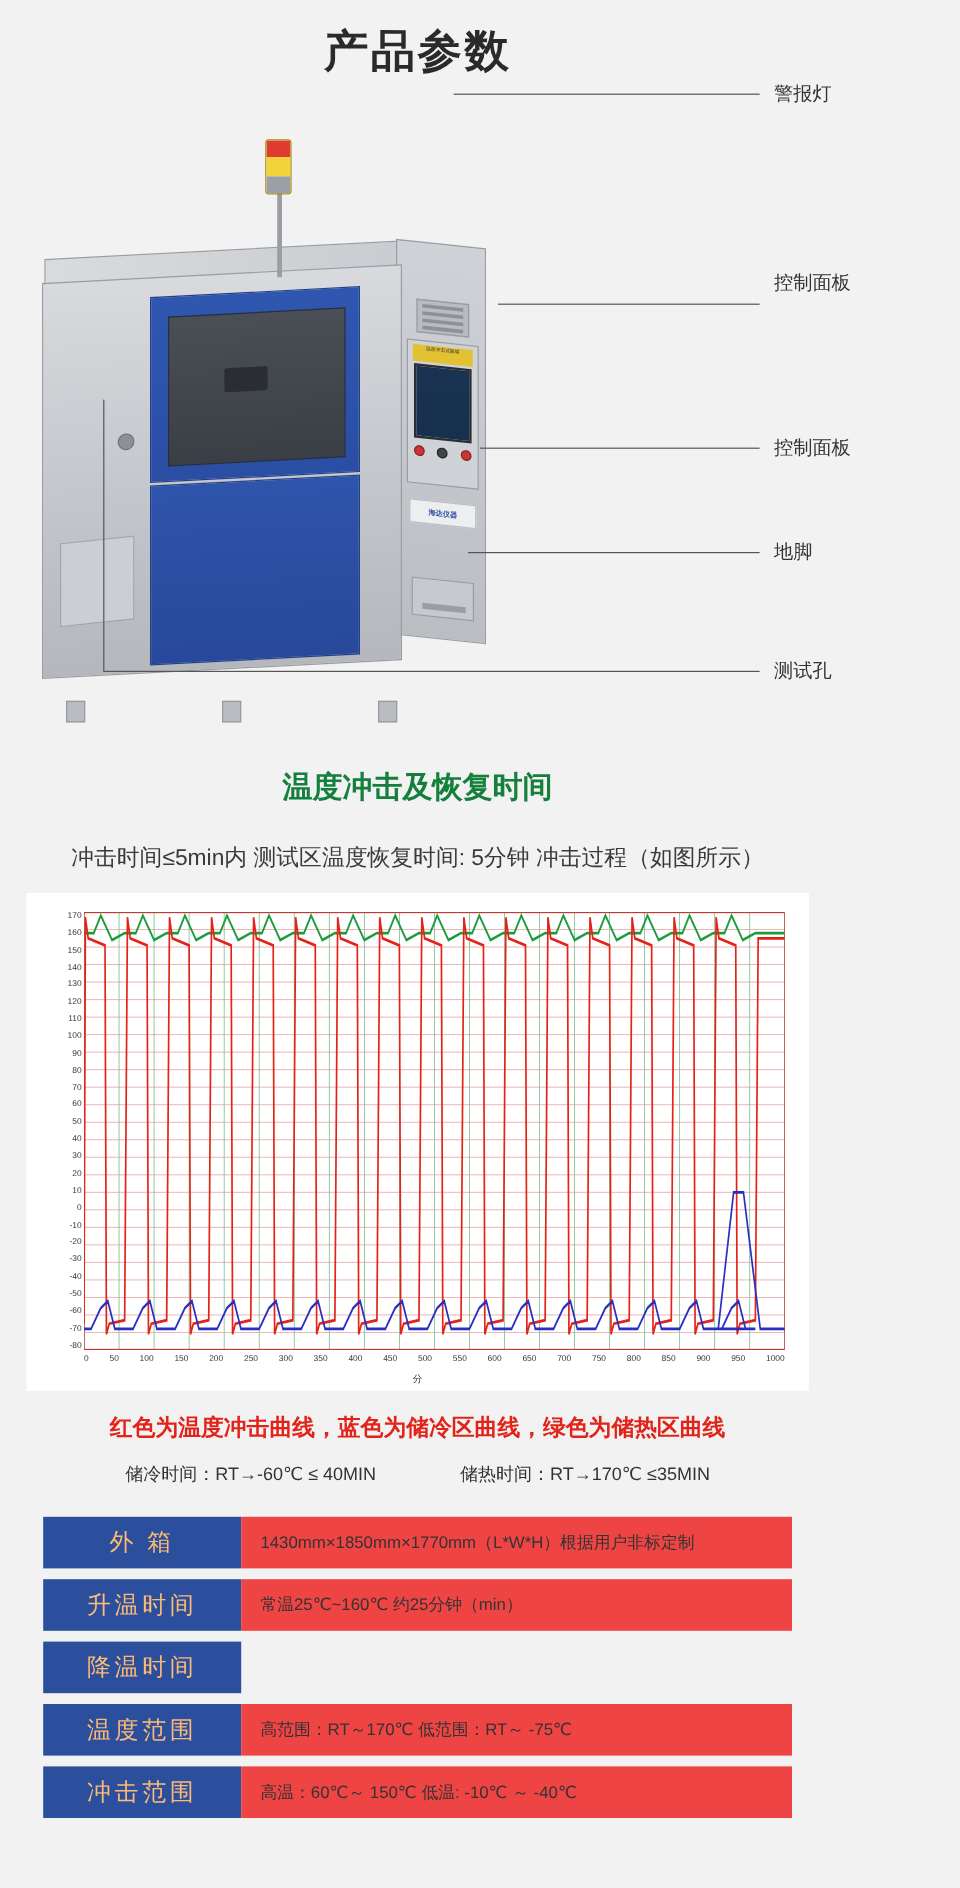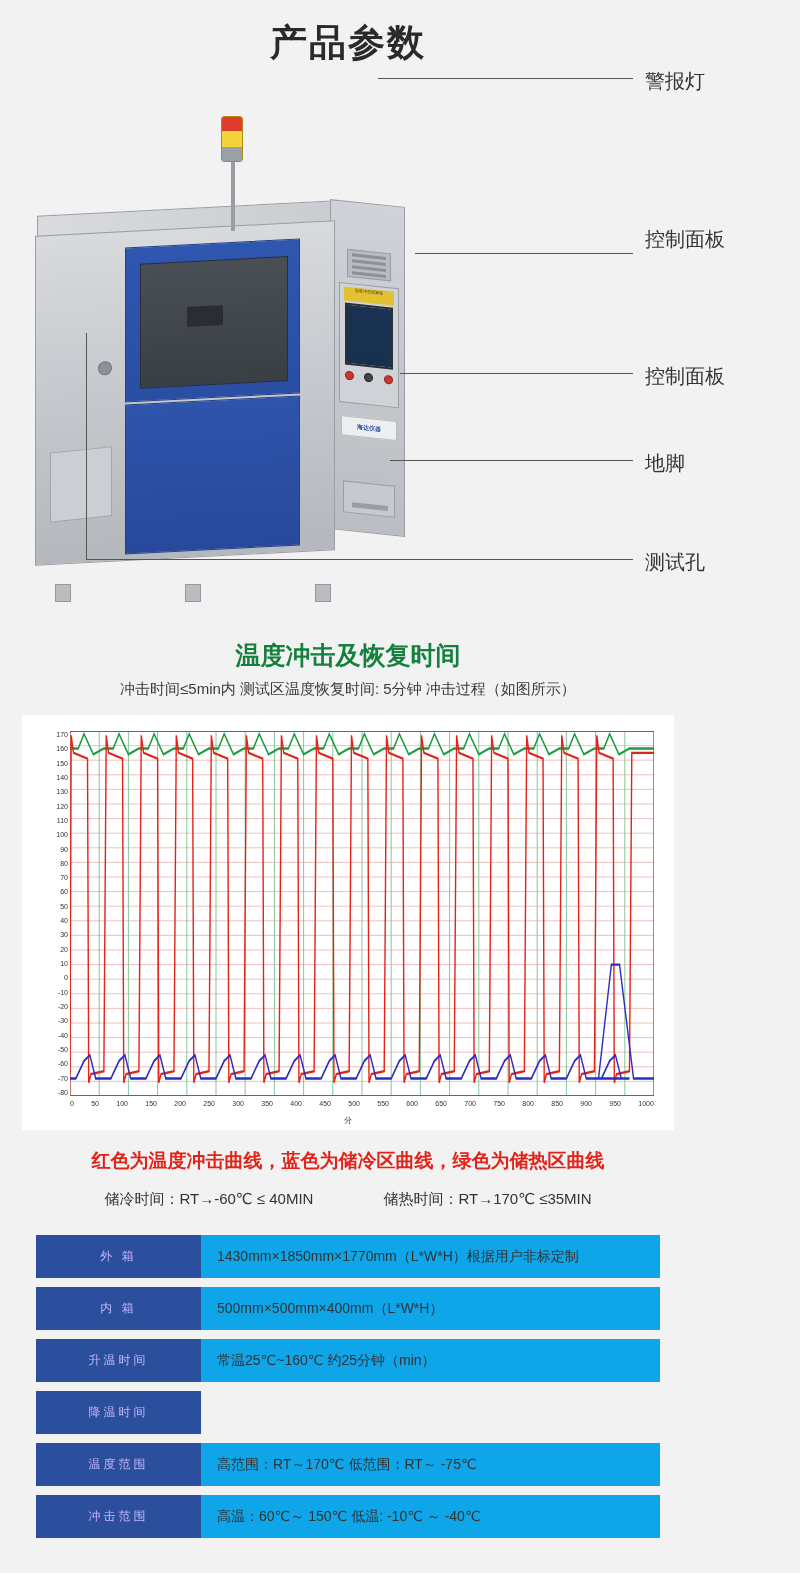--- a/index.html
+++ b/index.html
@@ -157,21 +157,21 @@
     background:#8d9096; border:1px solid #6f7276;
   }
   .m-lowerbox{
     position:absolute; left:14px; top:215px; width:62px;height:70px;
     background:#cbced2;border:1px solid #a2a5aa; transform: skewY(-3deg);
   }
 
   
   .callout-label {
     position: absolute;
-    font-size: 20px;
+    font-size: 16px;
     color: #333;
     white-space: nowrap;
   }
   .callout-line {
     position: absolute;
     height: 1px;
     background: #555;
   }
   .callout-vline {
     position: absolute;
@@ -183,23 +183,23 @@
   .section-title {
     text-align: center;
     font-size: 25px;
     font-weight: bold;
     color: #15803d;
     font-family: "DejaVu Sans", sans-serif;
     margin-top: 6px;
   }
   .section-sub {
     text-align: center;
-    font-size: 15px;
+    font-size: 19px;
     color: #3a3a3a;
-    margin-top: 8px;
+    margin-top: 30px;
   }
   .chart-wrap {
     margin: 16px 22px 0 22px;
     background: #fff;
     padding: 10px 8px 6px 8px;
     height: 415px;
     position: relative;
   }
   .chart-inner { position:absolute; left:48px; top:16px; right:20px; bottom:34px; }
   .chart-svg { width:100%; height:100%; display:block; }
@@ -233,28 +233,28 @@
     font-size:15px;
     color:#333;
   }
 
   
   .spec-table { margin: 26px 36px 30px 36px; }
   .spec-row { display:flex; margin-bottom:9px; height:43px; }
   .spec-key {
     width: 165px;
     background: #2b4f9c;
-    color:#c4b5fd;
-    font-size:12px;
+    color:#fdba74;
+    font-size:20px;
     display:flex; align-items:center; justify-content:center;
     letter-spacing:3px;
   }
   .spec-val {
     flex:1;
-    background:#0ea5e9;
+    background:#ef4444;
     display:flex; align-items:center;
     padding-left:16px;
     font-size:14px;
     color:#333;
   }
 </style>
 </head>
 <body>
 
 <div class="page">
@@ -450,24 +450,20 @@
       <span>储热时间：RT→170℃ ≤35MIN</span>
     </div>
   </div>
 
   <div class="spec-table" id="spectable">
       <div class="spec-row">
         <div class="spec-key">外 箱</div>
         <div class="spec-val">1430mm×1850mm×1770mm（L*W*H）根据用户非标定制</div>
       </div>
       <div class="spec-row">
-        <div class="spec-key">内 箱</div>
-        <div class="spec-val">500mm×500mm×400mm（L*W*H）</div>
-      </div>
-      <div class="spec-row">
         <div class="spec-key">升温时间</div>
         <div class="spec-val">常温25℃~160℃ 约25分钟（min）</div>
       </div>
       <div class="spec-row">
         <div class="spec-key">降温时间</div>
       </div>
       <div class="spec-row">
         <div class="spec-key">温度范围</div>
         <div class="spec-val">高范围：RT～170℃ 低范围：RT～ -75℃</div>
       </div>

